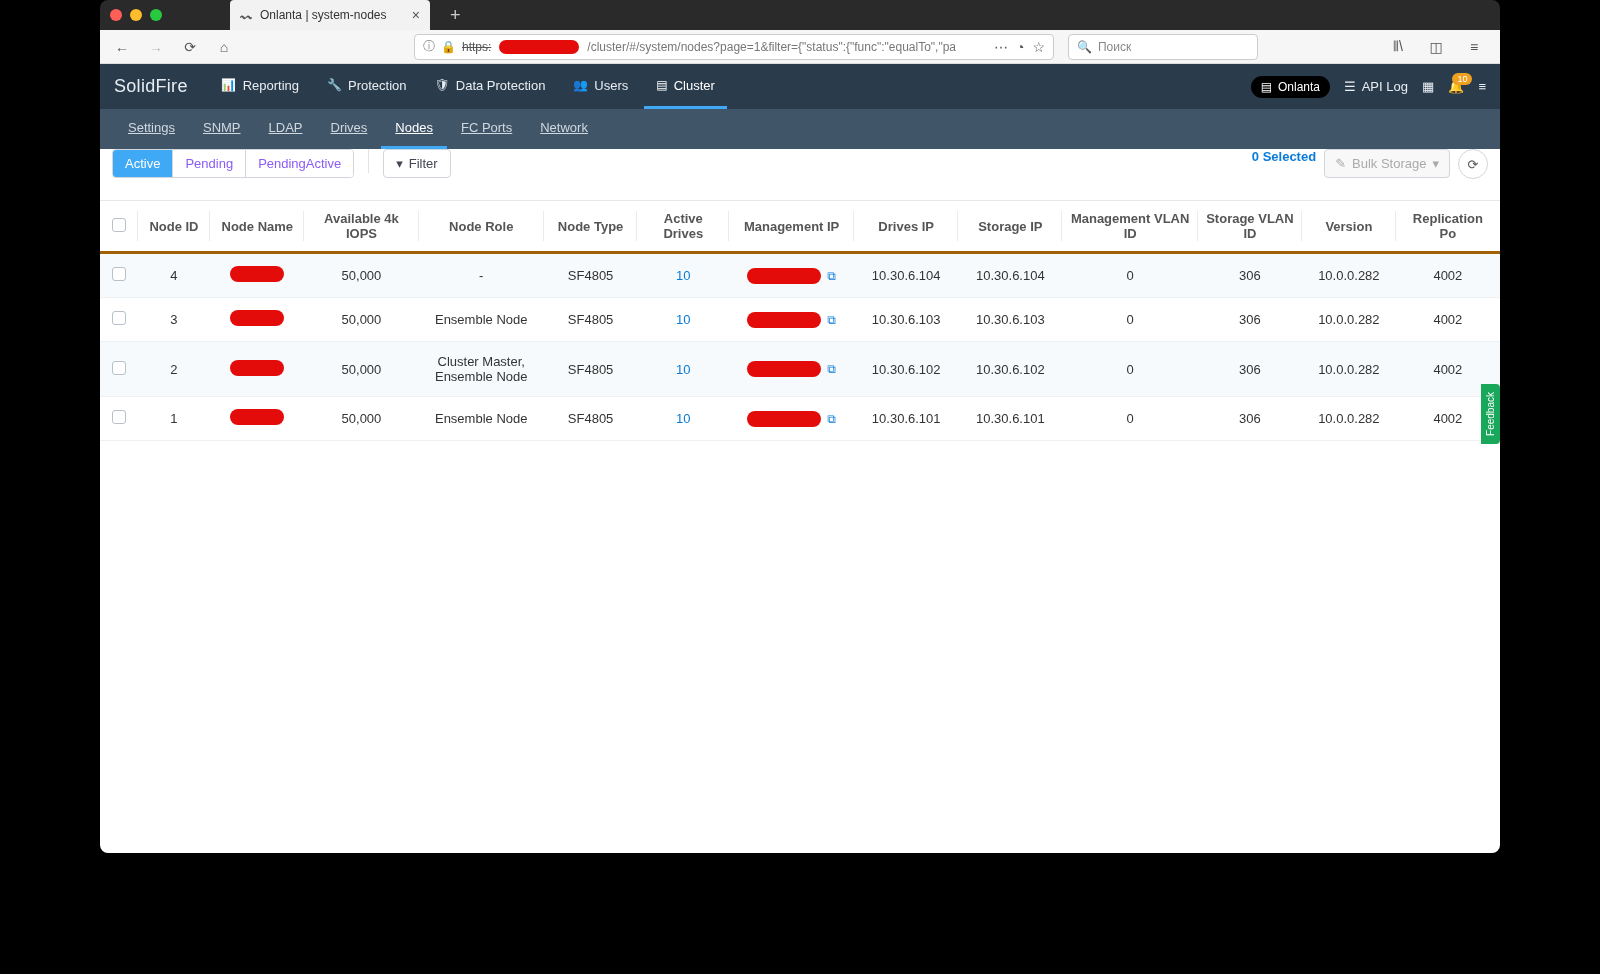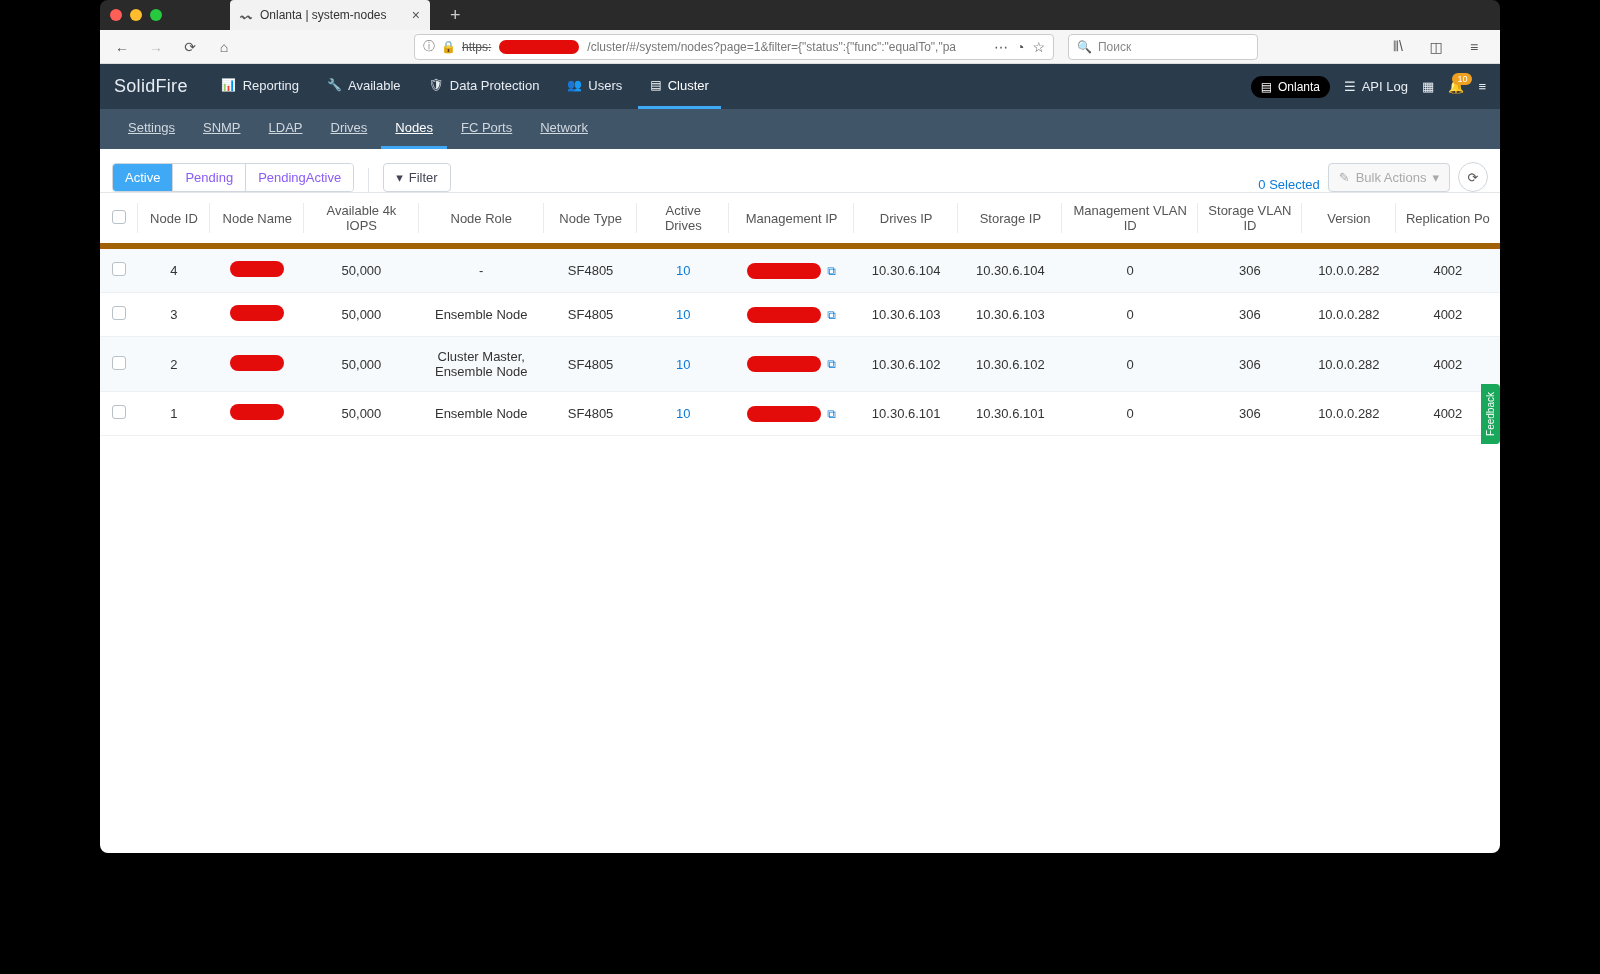--- a/index.html
+++ b/index.html
@@ -41,34 +41,34 @@
   .hdr-right { margin-left:auto; display:flex; align-items:center; gap:14px;}
   .cluster-chip { background:#000; color:#fff; padding:4px 10px; border-radius:12px; font-size:12px; display:flex; align-items:center; gap:6px; cursor:pointer;}
   .hr-btn { display:flex; align-items:center; gap:6px; cursor:pointer; font-size:13px; color:#e8edf2;}
   .bell-wrap { position:relative; cursor:pointer; color:#e8edf2;}
   .bell-wrap .badge { position:absolute; top:-6px; right:-8px; background:#f0a020; color:#fff; font-size:9px; border-radius:8px; padding:1px 5px; }
   
   .subnav { height:40px; background:#415568; color:#d0d8e0; display:flex; align-items:center; padding:0 14px; font-size:13px;}
   .subnav .sitem { padding:0 14px; height:40px; display:flex; align-items:center; cursor:pointer; border-bottom:3px solid transparent;text-decoration:underline;}
   .subnav .sitem.active { color:#fff; border-bottom-color:#3fa9f5;}
   
-  .toolbar { height:44px; background:#fff; border-bottom:1px solid #e3e7ea; display:flex; align-items:flex-end; padding:0 12px; gap:8px; font-size:13px;}
+  .toolbar { height:52px; background:#fff; border-bottom:1px solid #e3e7ea; display:flex; align-items:flex-start; padding:0 12px; gap:8px; font-size:13px;}
   .seg { display:flex; border:1px solid #d0d6db; border-radius:4px; overflow:hidden;}
   .seg .segbtn { padding:6px 12px; background:#fff; color:#8b5cf6; cursor:pointer; border-right:1px solid #d0d6db;}
   .seg .segbtn:last-child { border-right:none;}
   .seg .segbtn.active { background:#3fa9f5; color:#fff; }
   .vline { width:1px; height:24px; background:#e0e4e8; margin:0 6px;}
   .filterbtn { border:1px solid #d0d6db; border-radius:4px; padding:6px 12px; background:#fff; cursor:pointer; display:flex; align-items:center; gap:6px; color:#445;}
   .refresh { width:30px; height:30px; border:1px solid #d0d6db; border-radius:15px; display:flex;align-items:center;justify-content:center; cursor:pointer; color:#555;}
   .bulk { border:1px solid #d0d6db; border-radius:4px; padding:6px 10px; color:#aaa; background:#f8f8f8; display:flex; align-items:center; gap:6px;}
-  .sel-count { color:#0a7bd8; font-weight:400;}
+  .sel-count { color:#0a7bd8; font-weight:700;}
   
   .tablewrap { overflow-x:auto; }
   table { border-collapse:collapse; width:100%; font-size:13px; color:#333; table-layout:fixed;}
-  thead th { font-weight:400; color:#555; padding:10px 8px; border-bottom:6px solid #a16207; text-align:center; position:relative; white-space:normal;}
+  thead th { font-weight:700; color:#555; padding:10px 8px; border-bottom:3px solid #a16207; text-align:center; position:relative; white-space:normal;}
   thead th:after { content:""; position:absolute; right:0; top:20%; height:60%; width:1px; background:#e8ecef;}
   thead th:last-child:after { display:none;}
   tbody tr { border-bottom:1px solid #eef1f4; }
   tbody tr:nth-child(odd) { background:#f7fafc; }
   tbody td { padding:12px 8px; text-align:center; vertical-align:middle; }
   .redpill { display:inline-block; width:54px; height:16px; background:#e40b0b; border-radius:8px;}
   .link { color:#0a7bd8; cursor:pointer;}
   .mgmt-cell { display:flex; align-items:center; justify-content:center; gap:6px;}
   .ext-icon { color:#0a7bd8; font-size:12px;}
   .checkbox { width:14px; height:14px; border:1px solid #b8c0c8; border-radius:3px; display:inline-block; cursor:pointer; background:#fff;}
@@ -130,21 +130,21 @@
   <div class="content-frame">
     <div class="app-header">
       <div class="brand">SolidFire</div>
       <div class="menu" id="topmenu">
           <div class="item">
             <span class="ico">📊</span>
             <span>Reporting</span>
           </div>
           <div class="item">
             <span class="ico">🔧</span>
-            <span>Available</span>
+            <span>Protection</span>
           </div>
           <div class="item">
             <span class="ico">🛡</span>
             <span>Data Protection</span>
           </div>
           <div class="item">
             <span class="ico">👥</span>
             <span>Users</span>
           </div>
           <div class="item active">
@@ -188,21 +188,21 @@
         </div>
       <div class="vline"></div>
       <div class="filterbtn">
         <span>▾</span>
         <span>Filter</span>
       </div>
       <div class="spacer"></div>
       <div class="sel-count">0 Selected</div>
       <div class="bulk">
         <span>✎</span>
-        <span>Bulk Actions</span>
+        <span>Bulk Storage</span>
         <span>▾</span>
       </div>
       <div class="refresh">⟳</div>
     </div>
 
     <div class="tablewrap">
       <table>
         <colgroup>
           <col class="c-chk">
             <col class="c-id">

